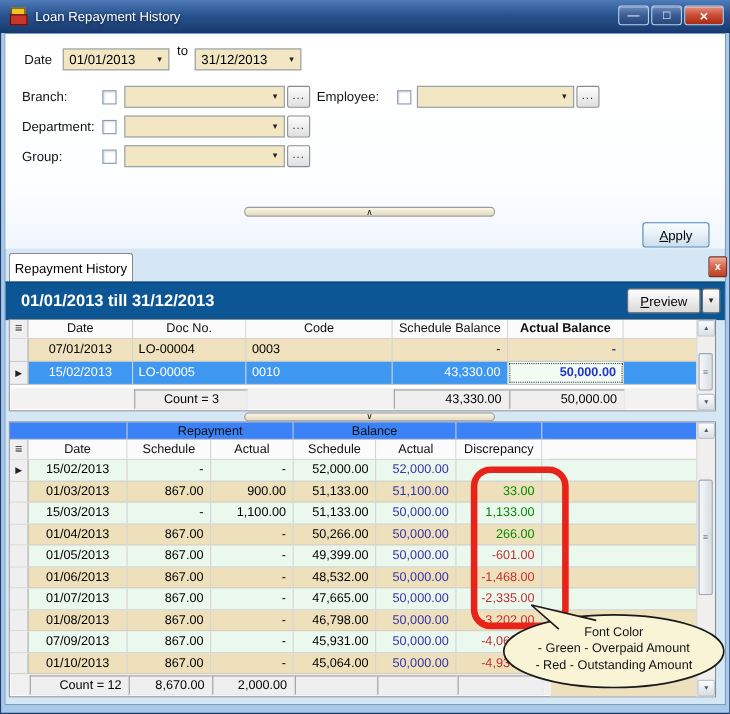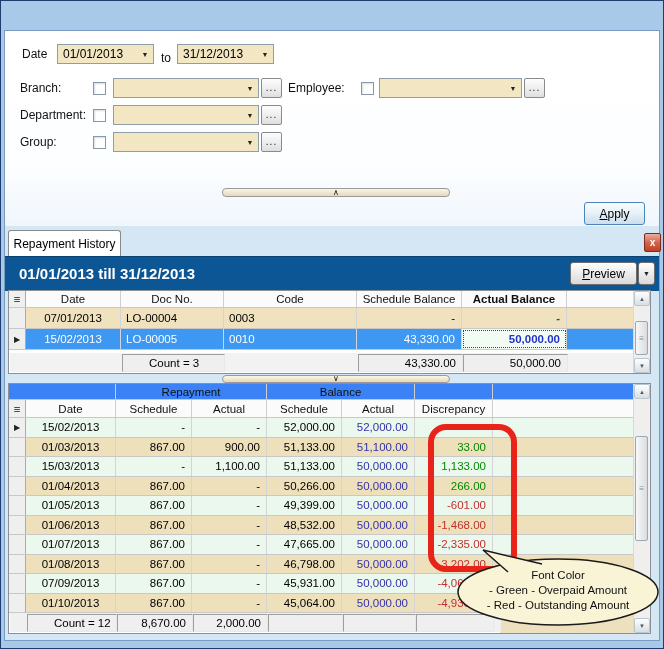--- a/index.html
+++ b/index.html
@@ -96,30 +96,46 @@
   
   .redrect{position:absolute;left:428px;top:424px;width:89px;height:148px;box-sizing:border-box;border:6px solid #E8231A;border-radius:18px;pointer-events:none;}
   .callout-svg{position:absolute;left:438px;top:538px;pointer-events:none;}
   .callout-text{position:absolute;left:462px;top:568px;width:192px;text-align:center;font-size:11.5px;line-height:15px;color:#111;}
 </style>
 </head>
 <body>
 
 <div class="win">
 
+  <div class="titlebar">
+    <div class="app-icon">
+        <div class="ai-top"></div>
+        <div class="ai-bot"></div>
+      </div>
+    <div class="wtitle">Loan Repayment History</div>
+    <div class="wbtn min">
+        <span>—</span>
+      </div>
+    <div class="wbtn max">
+        <span>□</span>
+      </div>
+    <div class="wbtn close">
+        <span>×</span>
+      </div>
+  </div>
 
   <div class="client"></div>
   <div class="fpanel"></div>
 
   <div class="flabel" style="left:22px;top:44px;">Date</div>
   <div class="combo" style="left:57px;top:44px;width:97px;">
     <span class="ctext">01/01/2013</span>
     <span class="carrow">▼</span>
   </div>
-  <div class="flabel" style="left:161px;top:48px;">to</div>
+  <div class="flabel" style="left:161px;top:36px;">to</div>
   <div class="combo" style="left:177px;top:44px;width:97px;">
     <span class="ctext">31/12/2013</span>
     <span class="carrow">▼</span>
   </div>
 
   <div class="flabel" style="left:20px;top:78px;">Branch:</div>
   <div class="chk" style="left:93px;top:82px;"></div>
   <div class="combo" style="left:113px;top:78px;width:146px;">
     <span class="ctext"></span>
     <span class="carrow">▼</span>

